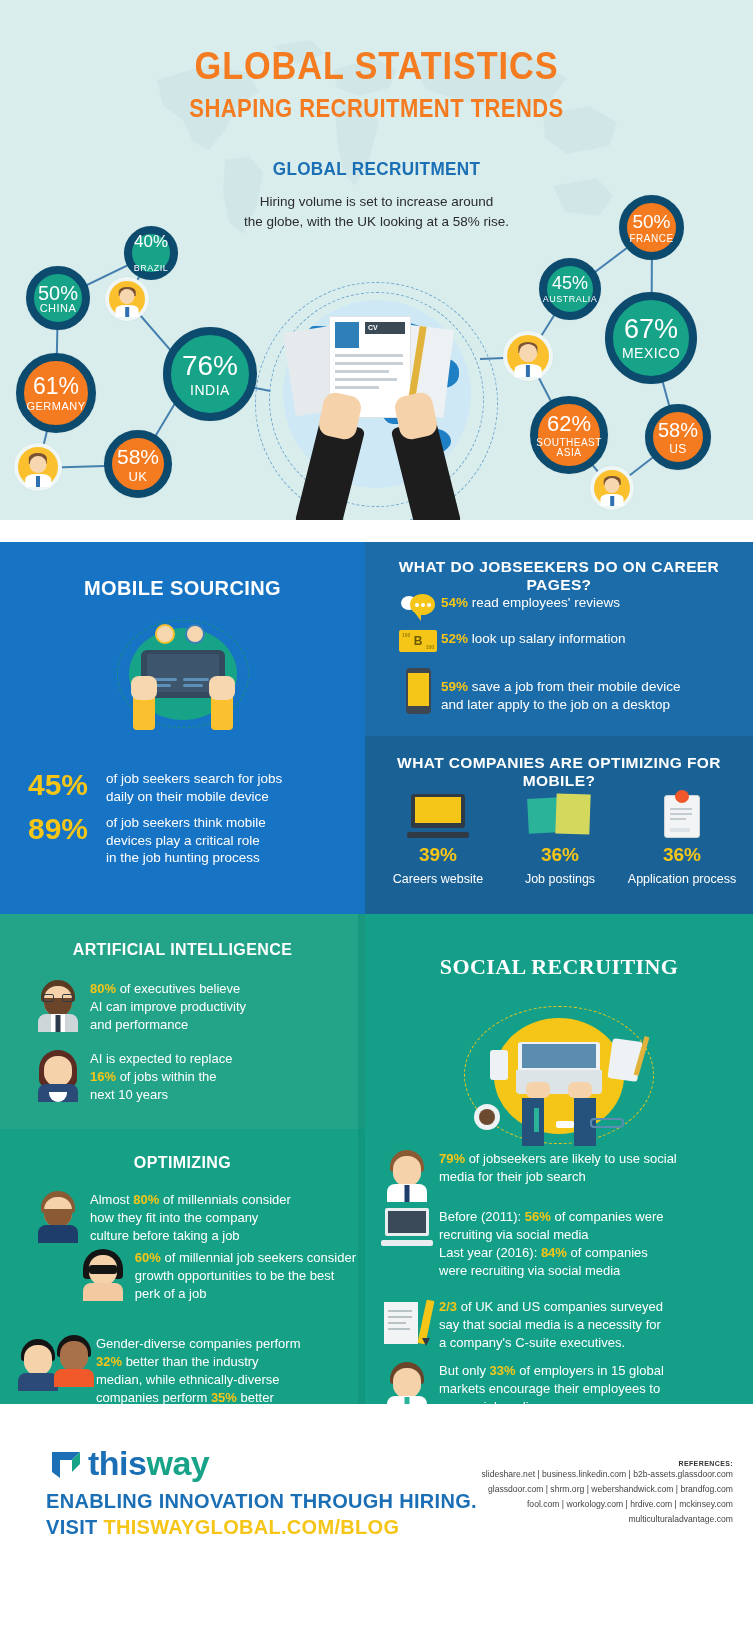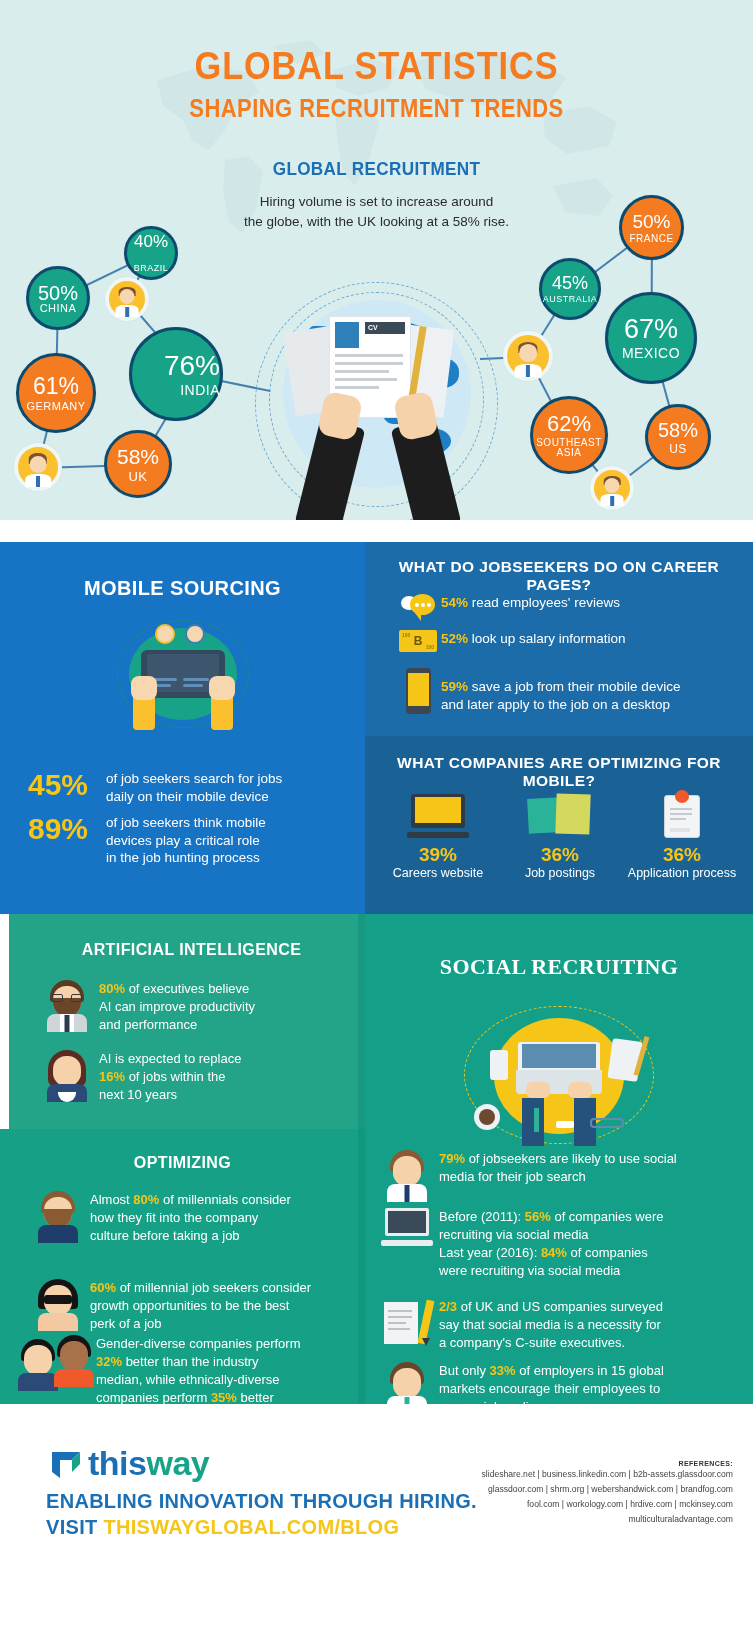--- a/index.html
+++ b/index.html
@@ -63,21 +63,21 @@
     background:#cfe8f5;
     overflow:hidden;
   }
   .continent { position:absolute; background:#1f7fc4; }
 
   
   .bub {
     position:absolute; border-radius:50%;
     display:flex; flex-direction:column; align-items:center; justify-content:center;
     color:#fff; text-align:center;
-    border:3px solid #0c4a6e;
+    border:8px solid #0c4a6e;
     box-shadow:0 0 0 1px rgba(0,0,0,.02);
     line-height:1;
   }
   .bub .pct { font-weight:normal; font-family:"Liberation Sans Narrow","Liberation Sans",sans-serif; }
   .bub .lbl { font-family:"Liberation Sans Narrow","Liberation Sans",sans-serif; letter-spacing:.5px; }
   .bub.teal { background:#17a388; }
   .bub.orange { background:#f47b20; }
   .bub.avatar { background:#fbc02d; border:4px solid #eef6f6; }
   .avatar-person { position:relative; width:100%; height:100%; }
   .ap-head { position:absolute; left:50%; top:22%; transform:translateX(-50%);
@@ -148,40 +148,40 @@
                      color:#6b5a00; font-weight:bold; font-size:12px; }
   .icon-money .m-c { position:absolute; font-size:5px; color:#9a7f00; font-weight:bold; }
 
   .icon-phone { position:relative; width:25px; height:46px; background:#3d4752; border-radius:4px; }
   .icon-phone .scr { position:absolute; left:2px; top:5px; width:21px; height:33px; background:#f5c518; }
 
   .ocm-title { position:absolute; left:0; top:18px; width:100%; font-size:15.5px; }
   .ocm-col { position:absolute; width:118px; text-align:center; }
   .ocm-pct { color:#f5c518; font-weight:bold; font-size:19px; margin-top:6px;
              font-family:"Liberation Sans Narrow","Liberation Sans",sans-serif; }
-  .ocm-lbl { color:#fff; font-size:12.5px; line-height:1.2; margin-top:0; }
+  .ocm-lbl { color:#fff; font-size:12.5px; line-height:1.2; margin-top:6px; }
   .ocm-ico { height:48px; display:flex; align-items:flex-end; justify-content:center; }
 
   .laptop { position:relative; width:62px; height:44px; }
   .laptop .lid { position:absolute; left:4px; top:0; width:54px; height:34px; background:#2f3a45; border-radius:3px; }
   .laptop .scr { position:absolute; left:8px; top:3px; width:46px; height:26px; background:#f5c518; }
   .laptop .base { position:absolute; left:0; bottom:0; width:62px; height:6px; background:#2f3a45; border-radius:2px; }
 
   .notes { position:relative; width:64px; height:44px; }
   .notes .n1 { position:absolute; left:0; top:4px; width:33px; height:35px; background:#2bb39a; transform:rotate(-3deg); }
   .notes .n2 { position:absolute; left:28px; top:0; width:34px; height:40px; background:#d4d95e; transform:rotate(2deg); }
 
   .clip { position:relative; width:40px; height:48px; }
   .clip .pg { position:absolute; left:2px; top:5px; width:36px; height:43px; background:#f2f4f5; border:1px solid #cdd3d6; border-radius:3px; }
   .clip .pin { position:absolute; left:13px; top:0; width:14px; height:13px; border-radius:50%; background:#f1592a; }
   .clip .ln { position:absolute; left:8px; height:2px; background:#c3ccd1; }
 
   
   .teal-ai {
-    position:absolute; left:9px; top:914px; width:365px; height:215px;
+    position:absolute; left:0; top:914px; width:365px; height:215px;
     background:#23a388;
   }
   .teal-div {
     position:absolute; left:0; top:1129px; width:365px; height:275px;
     background:#16a085;
   }
   .teal-social {
     position:absolute; left:365px; top:914px; width:388px; height:490px;
     background:#14a088;
   }
@@ -341,21 +341,21 @@
           <div class="lbl" style="font-size: 11px; margin-top: 0;">CHINA</div>
         </div>
         <div class="bub teal" style="left: 124px; top: 226px; width: 54px; height: 54px;">
           <div class="pct" style="font-size: 17px;">40%</div>
           <div class="lbl" style="font-size: 9px; margin-top: 14px;">BRAZIL</div>
         </div>
         <div class="bub orange" style="left: 16px; top: 353px; width: 80px; height: 80px;">
           <div class="pct" style="font-size: 23px;">61%</div>
           <div class="lbl" style="font-size: 11px; margin-top: 3px;">GERMANY</div>
         </div>
-        <div class="bub teal" style="left: 129px; top: 327px; width: 94px; height: 94px; align-items: flex-end;">
+        <div class="bub teal" style="left: 163px; top: 327px; width: 94px; height: 94px;">
           <div class="pct" style="font-size: 28px;">76%</div>
           <div class="lbl" style="font-size: 14px; margin-top: 3px;">INDIA</div>
         </div>
         <div class="bub orange" style="left: 104px; top: 430px; width: 68px; height: 68px;">
           <div class="pct" style="font-size: 21px;">58%</div>
           <div class="lbl" style="font-size: 13px; margin-top: 3px;">UK</div>
         </div>
         <div class="bub teal" style="left: 539px; top: 258px; width: 62px; height: 62px;">
           <div class="pct" style="font-size: 18px;">45%</div>
           <div class="lbl" style="font-size: 9px; margin-top: 3px;">AUSTRALIA</div>
@@ -583,21 +583,21 @@
         <div class="av">
           <div class="hair" style="background:#8a5a33;"></div>
           <div class="face"></div>
           <div class="beard" style="background:#8a5a33;"></div>
           <div class="torso" style="background:#1f3d6b;"></div>
         </div>
       </div>
       <div class="t-txt"><span>Almost </span><span class="t-hl">80%</span><span> of millennials consider</span><br><span>how they fit into the company</span><br><span>culture before taking a job</span></div>
     </div>
 
-    <div class="t-item" style="left:26px;top:150px;width:330px;">
+    <div class="t-item" style="left:26px;top:120px;width:330px;justify-content:flex-end;">
       <div class="t-ico">
         <div class="av">
           <div class="hair" style="background:#141414;width:40px;height:30px;border-radius:20px 20px 4px 4px;"></div>
           <div class="face"></div>
           <div class="glasses" style="top:16px;width:28px;height:9px;background:#141414;border-radius:3px;"></div>
           <div class="torso" style="background:#f2c9a0;"></div>
         </div>
       </div>
       <div class="t-txt"><span class="t-hl">60%</span><span> of millennial job seekers consider</span><br><span>growth opportunities to be the best</span><br><span>perk of a job</span></div>
     </div>

